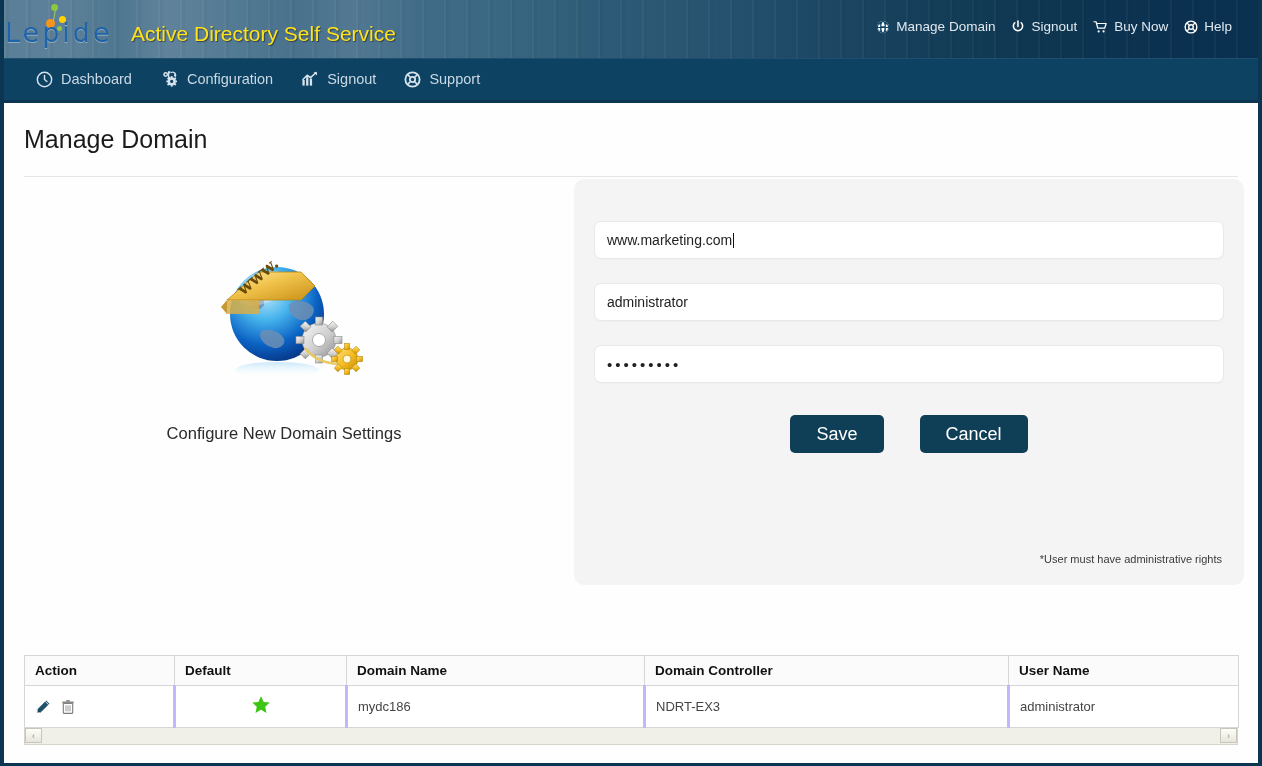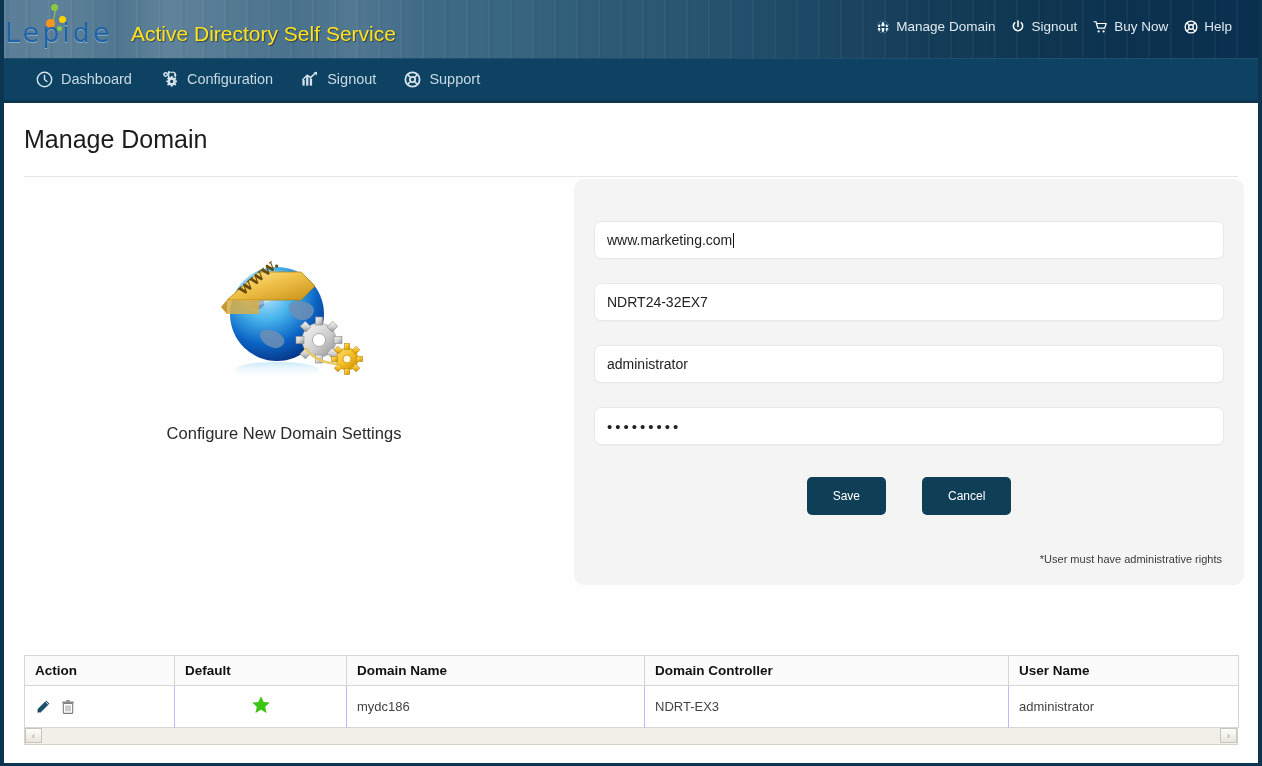--- a/index.html
+++ b/index.html
@@ -132,21 +132,21 @@
   }
   .pw-dots { letter-spacing: 3px; font-size: 15px; }
 
   .btn-row {
     display: flex; justify-content: center; gap: 36px;
     margin-top: 32px;
   }
   .btn {
     background: #0f3f56; color: #ffffff; border: none;
     border-radius: 5px; padding: 0 26px; height: 38px;
-    font-size: 12px; cursor: pointer;
+    font-size: 18px; cursor: pointer;
     font-family: "Liberation Sans", sans-serif;
     min-width: 73px;
   }
   .form-note {
     position: absolute; right: 22px; bottom: 20px;
     font-size: 11px; color: #3a3a3a;
   }
 
   
   .table-section { position: absolute; left: 0; top: 641px; width: 100%; }
@@ -162,21 +162,21 @@
   }
   .tbl th {
     background: #fbfbfb; text-align: left;
     font-size: 13.5px; color: #111; font-weight: bold;
     padding: 7px 10px; border-right: 1px solid #d6d6d6;
     border-bottom: 1px solid #d6d6d6;
     height: 28px;
   }
   .tbl td {
     font-size: 13px; color: #444;
-    padding: 8px 10px; border-right: 1px solid #c4b5fd;
+    padding: 8px 10px; border-right: 3px solid #c4b5fd;
     height: 32px; background: #fff;
   }
   .tbl th:last-child, .tbl td:last-child { border-right: none; }
   .col-action  { width: 150px; }
   .col-default { width: 172px; }
   .col-domain  { width: 298px; }
   .col-dc      { width: 364px; }
   .col-user    { width: 230px; }
   .cell-center { text-align: center; }
   .act-icons { display: flex; gap: 9px; align-items: center; }
@@ -405,23 +405,20 @@
           <path d="M108 96 Q118 110 140 112" stroke="#e8c964" stroke-width="2.5" fill="none"></path>
         </svg>
       </div>
       <div class="art-caption">Configure New Domain Settings</div>
     </div>
 
     <div class="form-card">
       <div class="field f1">
         <span>www.marketing.com</span>
           <span class="caret"></span>
-      </div>
-      <div class="field f2">
-        <span>NDRT24-32EX7</span>
       </div>
       <div class="field f3">
         <span>administrator</span>
       </div>
       <div class="field f4">
         <span class="pw-dots">•••••••••</span>
       </div>
 
       <div class="btn-row">
         <button class="btn">Save</button>

